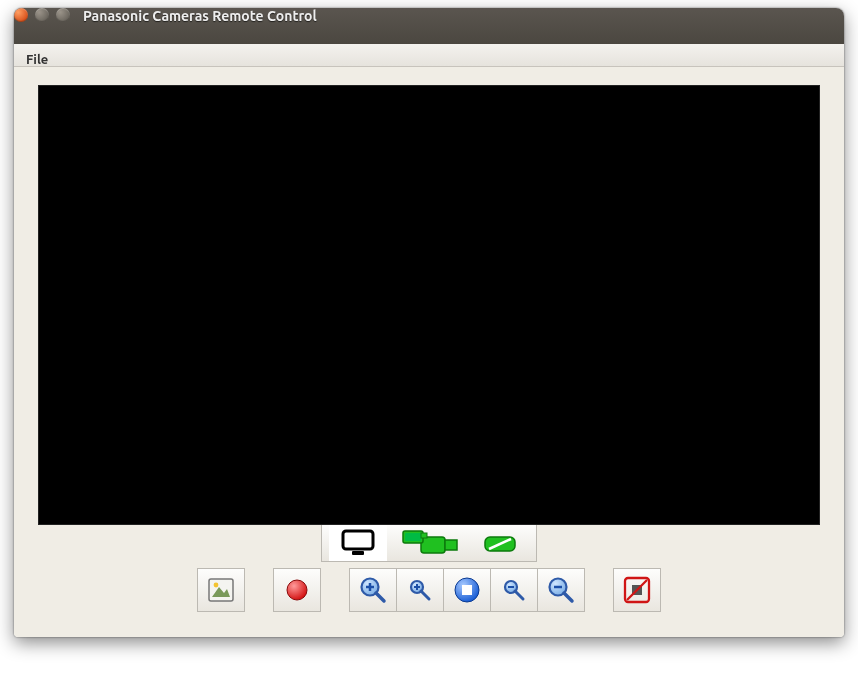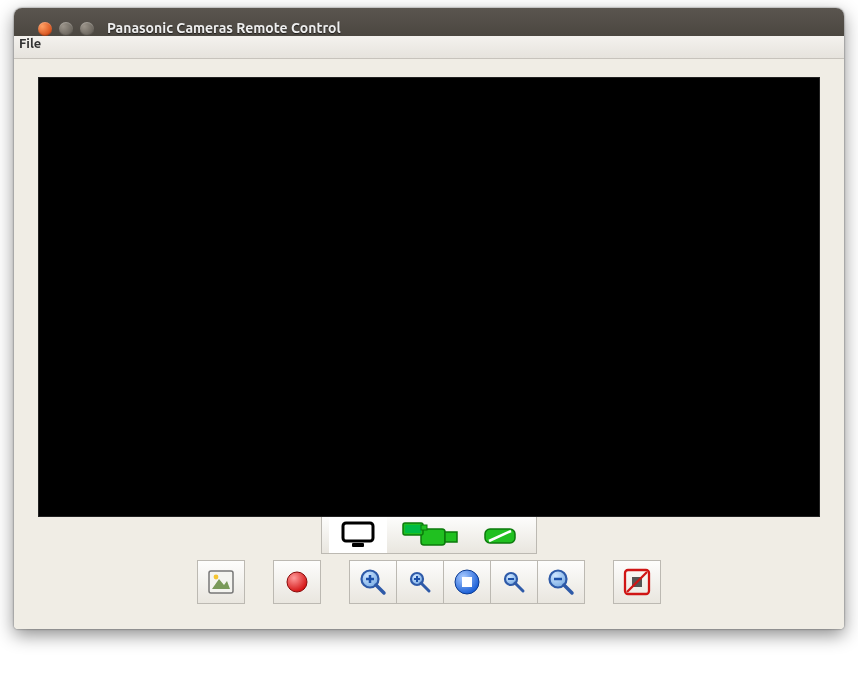--- a/index.html
+++ b/index.html
@@ -16,46 +16,46 @@
   .outer-shadow {
     width: 830px;
     margin: 8px auto 0 auto;
     border-radius: 8px 8px 4px 4px;
     box-shadow: 0 6px 18px rgba(0,0,0,0.45), 0 0 2px rgba(0,0,0,0.6);
     overflow: hidden;
   }
   
   .titlebar {
     background: linear-gradient(to bottom, #5a554f 0%, #4b4740 100%);
-    height: 28px;
-    display: flex;
-    align-items: flex-end;
-    padding: 0 24px;
+    height: 36px;
+    display: flex;
+    align-items: flex-start;
+    padding: 0 0;
     gap: 7px;
     color: #eee;
     font-weight: bold;
     font-size: 14px;
   }
   .win-btn {
     width: 14px; height: 14px; border-radius: 50%;
     box-shadow: inset 0 -1px 1px rgba(0,0,0,.25), inset 0 1px 1px rgba(255,255,255,.25);
     display: inline-block;
   }
   .win-close   { background: radial-gradient(circle at 30% 30%, #ff9f63, #d9541e 70%); }
   .win-min     { background: radial-gradient(circle at 30% 30%, #9b948a, #6b665e 70%); }
   .win-max     { background: radial-gradient(circle at 30% 30%, #9b948a, #6b665e 70%); }
   .title-text  { margin-left: 6px; text-shadow: 0 1px 1px rgba(0,0,0,.6);}
   
   .menubar {
     background: linear-gradient(to bottom, #f4f2ee, #e6e3dd);
     border-bottom: 1px solid #c7c3bc;
     height: 22px;
     display: flex;
-    align-items: flex-start;
-    padding: 0 5px;
+    align-items: flex-end;
+    padding: 0 12px;
     gap: 14px;
     font-size: 13px;
     color: #333;
     font-weight: bold;
   }
   .menuitem { cursor: default; }
   
   .client {
     background: #f0ede5;
     padding: 18px 14px 25px 14px;

